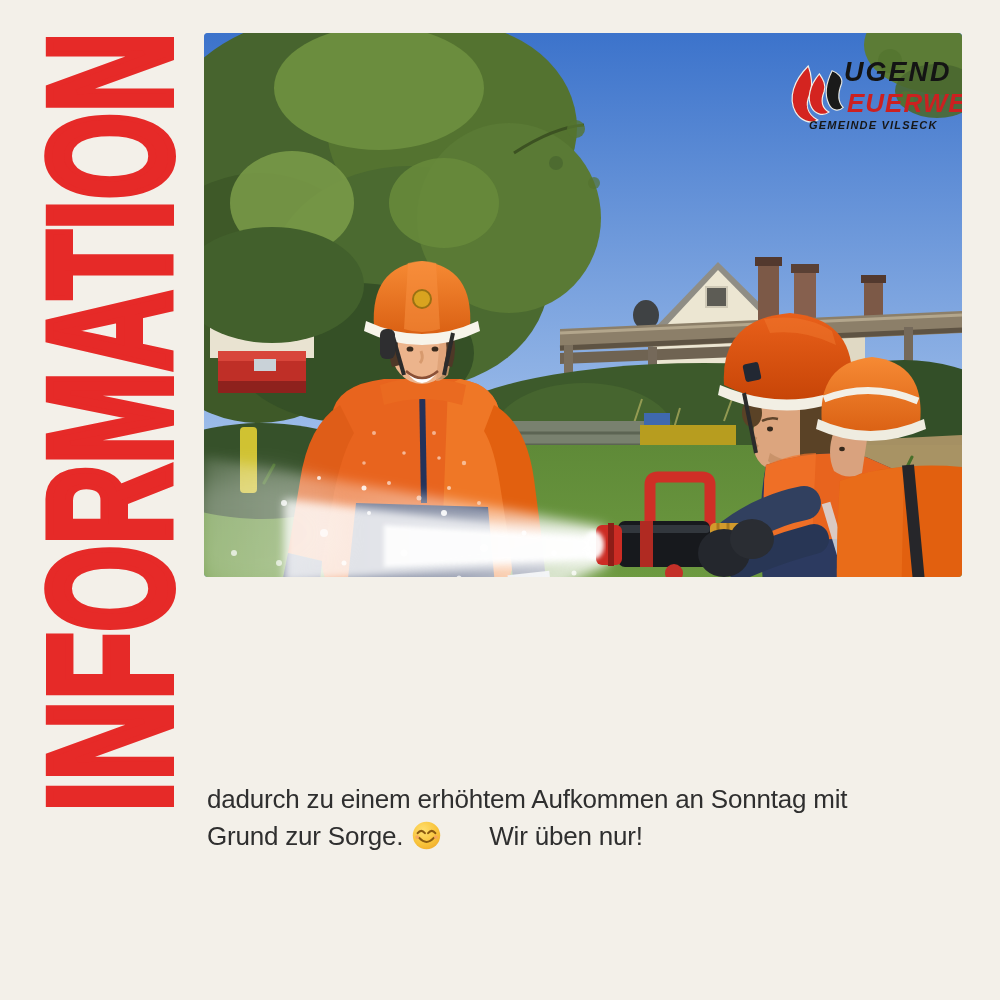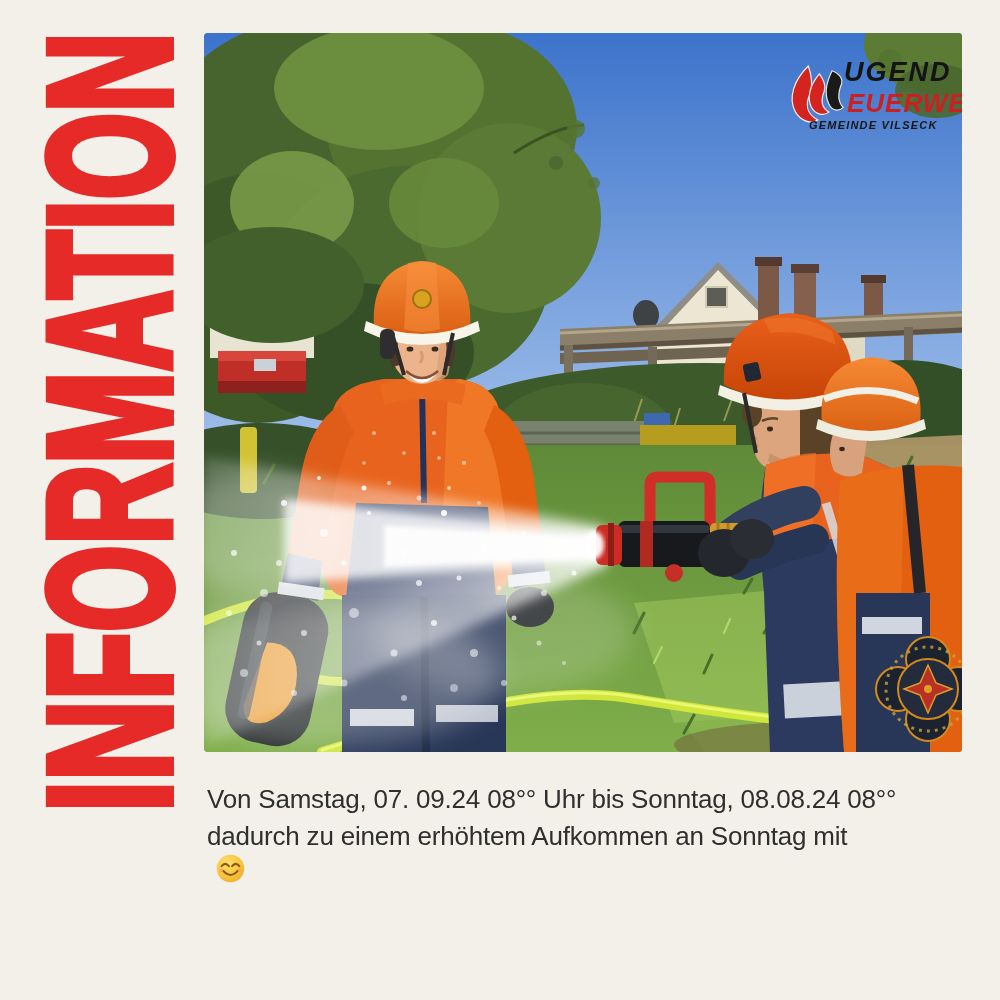--- a/index.html
+++ b/index.html
@@ -7,21 +7,21 @@
     width:1000px;height:1000px;position:relative;overflow:hidden;
     background:#f3f0e9;
     font-family:"Liberation Sans","DejaVu Sans",sans-serif;
   }
   .heading-svg{position:absolute;left:30px;top:26px;width:154px;height:792px;overflow:visible;}
   .heading-svg text{
     font-family:"Liberation Sans","DejaVu Sans",sans-serif;
     font-weight:bold;
   }
   .photo{
-    position:absolute;left:204px;top:33px;width:758px;height:719px;margin:0;
+    position:absolute;left:204px;top:33px;width:758px;height:544px;margin:0;
     border-radius:4px;overflow:hidden;background:#6d9add;
   }
   .photo svg.scene{display:block;width:758px;height:719px;}
   .logo{position:absolute;left:582px;top:18px;width:185px;height:96px;}
   .logo .flame{position:absolute;left:0;top:4px;width:62px;height:84px;}
   .logo .lg1{
     position:absolute;left:58px;top:6px;
     font-size:27px;font-weight:bold;font-style:italic;letter-spacing:2px;
     color:#141414;white-space:nowrap;
   }
@@ -388,34 +388,35 @@
         <path d="M42,14 C30,28 26,44 32,56 C36,64 46,68 54,62 C44,56 44,46 48,36 C51,27 46,20 42,14 Z" fill="#d42420" stroke="#f0f0ea" stroke-width="1.5"></path>
         <path d="M58,10 C50,26 48,40 54,52 C58,60 66,62 72,56 C64,48 66,36 70,26 C72,18 64,12 58,10 Z" fill="#1a1a1a" stroke="#e8e8e2" stroke-width="1.5"></path>
       </svg>
       <span class="lg1">UGEND</span>
       <span class="lg2">EUERWEHR</span>
       <span class="lg3">GEMEINDE VILSECK</span>
     </div>
   </figure>
 
   <section class="announcement">
-    <div class="tline">Von Samstag, 07. 09.24 08°° Uhr bis Sonntag, 08.08.24 08°°</div>
     <div class="tline">dadurch zu einem erhöhtem Aufkommen an Sonntag mit</div>
     <div class="tline last">
+      <span>Grund zur Sorge.</span>
       <svg class="emoji-svg" viewBox="0 0 36 36">
         <defs>
           <radialGradient id="emG" cx="0.38" cy="0.3" r="0.85">
             <stop offset="0" stop-color="#ffdf6e"></stop>
               <stop offset="0.6" stop-color="#f8c33a"></stop>
               <stop offset="1" stop-color="#eea62a"></stop>
           </radialGradient>
         </defs>
         <circle cx="18" cy="18" r="17" fill="url(#emG)"></circle>
         <path d="M7,15 q4.5,-5.5 9,0" stroke="#8a5a10" stroke-width="2.6" fill="none" stroke-linecap="round"></path>
         <path d="M20,15 q4.5,-5.5 9,0" stroke="#8a5a10" stroke-width="2.6" fill="none" stroke-linecap="round"></path>
         <path d="M9,21 q9,10 18,0" stroke="#8a5a10" stroke-width="2.6" fill="none" stroke-linecap="round"></path>
         <circle cx="6.5" cy="20" r="2.4" fill="#f79f64" opacity=".75"></circle>
         <circle cx="29.5" cy="20" r="2.4" fill="#f79f64" opacity=".75"></circle>
       </svg>
+      <span class="after-emoji">Wir üben nur!</span>
     </div>
   </section>
 
 </main>
 
 </body></html>

